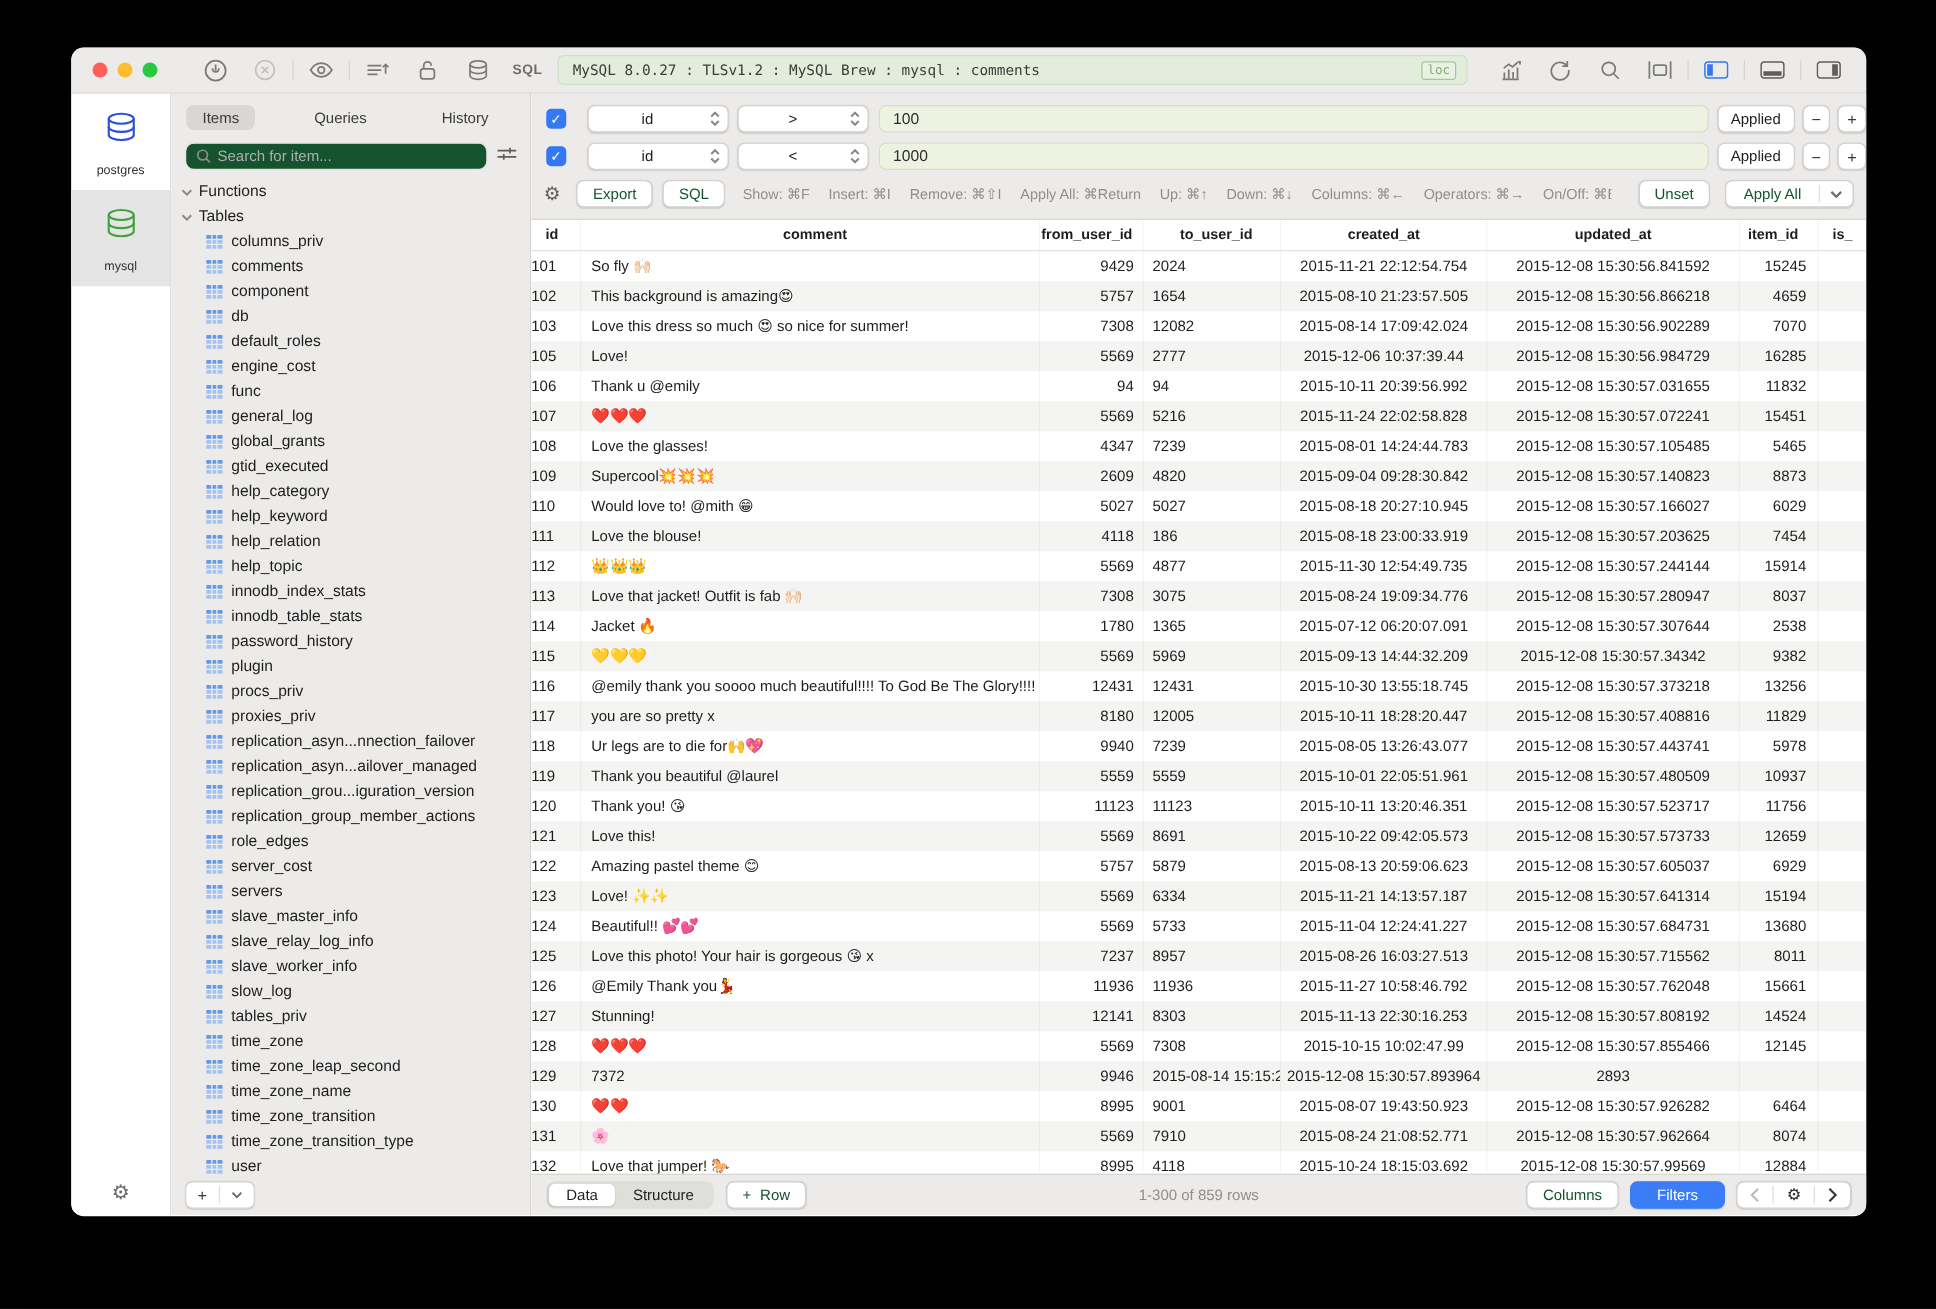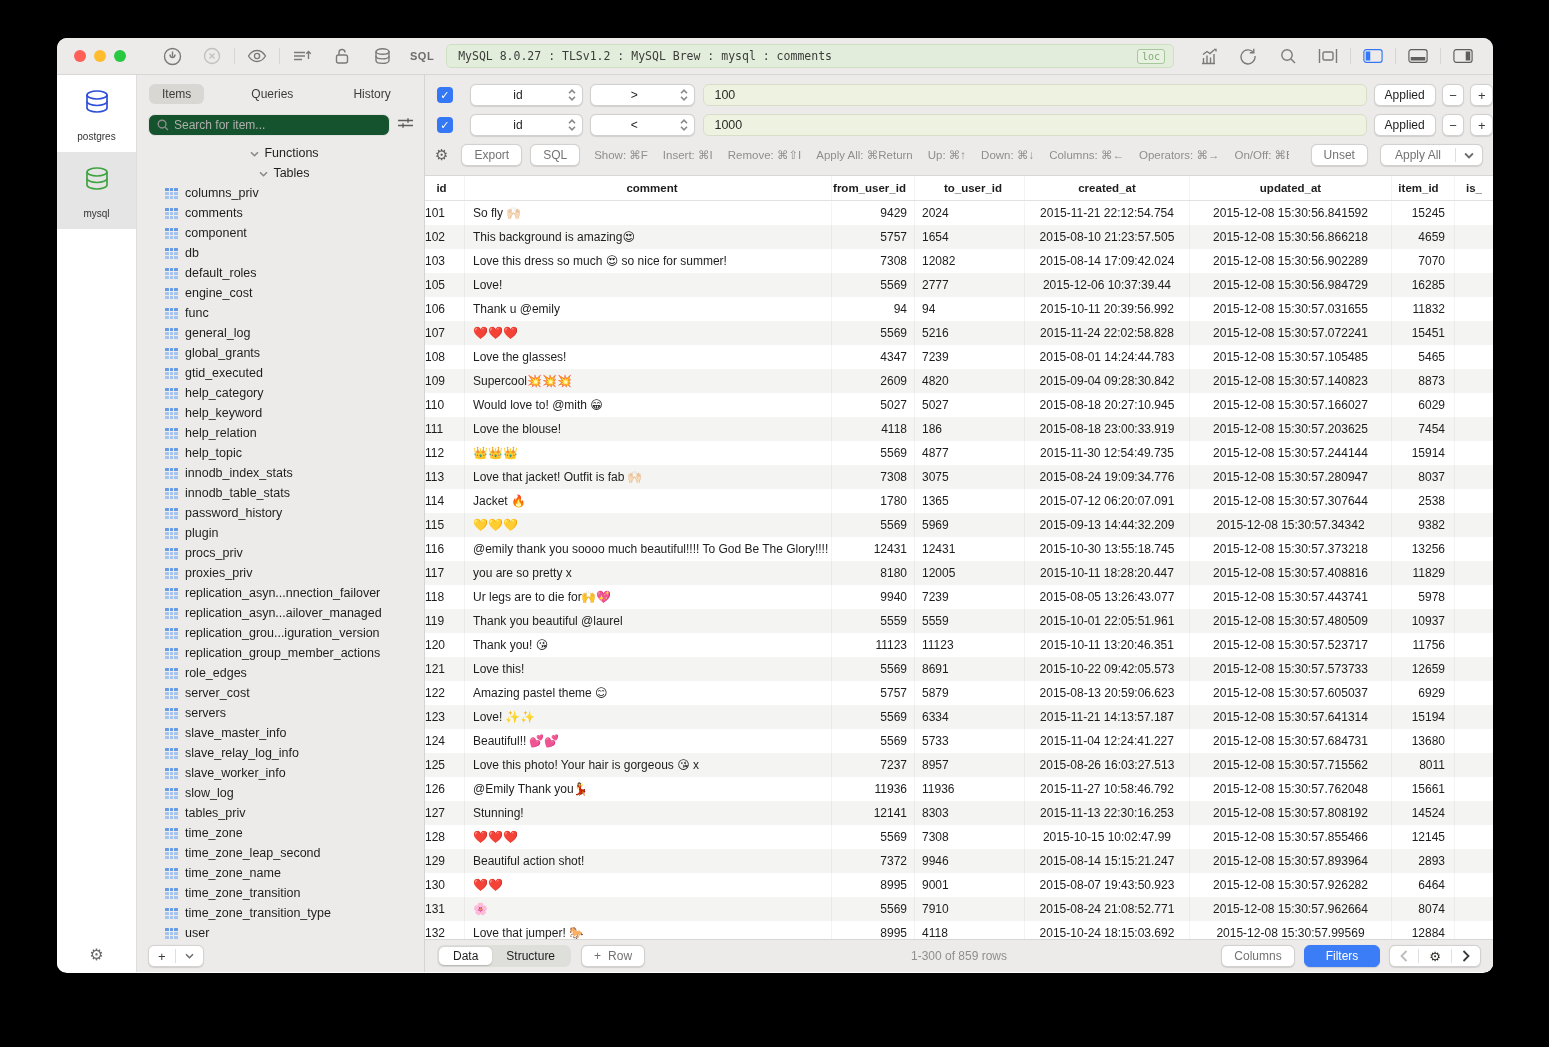--- a/index.html
+++ b/index.html
@@ -44,21 +44,21 @@
   .side-tab.active { background:#d8d7d4; }
   .side-tab + .side-tab { margin-left:34px; }
   .searchrow { display:flex; align-items:center; margin:10px 10px 0 11px; gap:7px; }
   .searchbox { flex:1; height:22px; background:#14532d; border:1px solid #e2e1df; border-radius:7px;
     display:flex; align-items:center; padding:0 8px; gap:5px; }
   .searchbox svg { stroke:#8e8d8b; fill:none; stroke-width:1.5; flex:0 0 auto; }
   .search-ph { font-size:12px; color:#b0afad; }
   .sliders-icon svg { stroke:#5f5e5c; fill:none; stroke-width:1.4; }
   .tree { margin-top:7px; flex:1; overflow:hidden; }
   .tree-row { height:20px; display:flex; align-items:center; font-size:12.5px; color:#1e1e1e; }
-  .tree-section { padding-left:8px; gap:5px;justify-content:center; }
+  .tree-section { padding-left:8px; gap:5px; }
   .chev svg { stroke:#8a8987; fill:none; stroke-width:1.6; }
   .tree-item { padding-left:28px; gap:7px; }
   .tbl-icon { width:13px; height:11px; display:grid; grid-template-columns:1fr 1fr 1fr;
     grid-template-rows:3.5px 1fr 1fr; gap:1px; flex:0 0 auto; }
   .tbl-icon i { background:#a5c3ef; border-radius:.5px; }
   .tbl-icon i.h { background:#659ae6; }
   .side-bottom { height:32px; display:flex; align-items:center; padding:0 11px; }
   .addbtn { height:22px; background:#fff; border:1px solid #d4d3d1; border-radius:6px;
     display:flex; align-items:center; box-shadow:0 .5px 1px rgba(0,0,0,.12); }
   .addbtn .seg { padding:0 9px; font-size:13px; color:#3a3a38; display:flex; align-items:center; }
@@ -82,21 +82,21 @@
     border-radius:6px; font-size:12.5px; color:#2c2c2a; display:flex; align-items:center; padding:0 10px; }
   .fapplied { margin-left:7px; height:22px; padding:0 10px; background:#fff; border:1px solid #d2d1cf;
     border-radius:6px; box-shadow:0 .5px 1px rgba(0,0,0,.12); font-size:12px; color:#1e1e1e;
     display:flex; align-items:center; }
   .fminus,.fplus { width:23px; height:22px; margin-left:6px; background:#fff; border:1px solid #d2d1cf;
     border-radius:6px; box-shadow:0 .5px 1px rgba(0,0,0,.12); font-size:13px; color:#3a3a38;
     display:flex; align-items:center; justify-content:center; }
   .factions { position:absolute; top:69px; left:0; right:0; height:22px; display:flex; align-items:center; }
   .fgear { margin-left:10px; color:#5f5e5c; font-size:15px; }
   .btn { height:22px; background:#fff; border:1px solid #d2d1cf; border-radius:6px;
-    box-shadow:0 .5px 1px rgba(0,0,0,.12); font-size:12px; color:#737373;
+    box-shadow:0 .5px 1px rgba(0,0,0,.12); font-size:12px; color:#14532d;
     display:flex; align-items:center; padding:0 12px; }
   .btn-export{margin-left:13px}.btn-sql{margin-left:8px}
   .shortcuts { margin-left:14px; font-size:11.5px; color:#8f8e8c; white-space:nowrap; overflow:hidden; flex:1; }
   .shortcuts span { margin-right:15px; }
   .btn-unset{margin-left:22px; flex:0 0 auto;}
   .btn-applyall { margin:0 10px 0 12px; padding:0; flex:0 0 auto; }
   .btn-applyall .lbl{padding:0 14px;}
   .btn-applyall .divider{width:1px;height:14px;background:#e0dfdd;}
   .btn-applyall .chv{padding:0 8px;display:flex;align-items:center;}
   .btn-applyall .chv svg{stroke:#6c6b69;fill:none;stroke-width:1.6;}
@@ -1192,21 +1192,20 @@
             <div class="c">❤️❤️❤️</div>
             <div class="c">5569</div>
             <div class="c">7308</div>
             <div class="c">2015-10-15 10:02:47.99</div>
             <div class="c">2015-12-08 15:30:57.855466</div>
             <div class="c">12145</div>
             <div class="c"></div>
           </div>
           <div class="gr stripe">
             <div class="c">129</div>
-            <div class="c">Beautiful action shot!</div>
             <div class="c">7372</div>
             <div class="c">9946</div>
             <div class="c">2015-08-14 15:15:21.247</div>
             <div class="c">2015-12-08 15:30:57.893964</div>
             <div class="c">2893</div>
             <div class="c"></div>
           </div>
           <div class="gr">
             <div class="c">130</div>
             <div class="c">❤️❤️</div>

